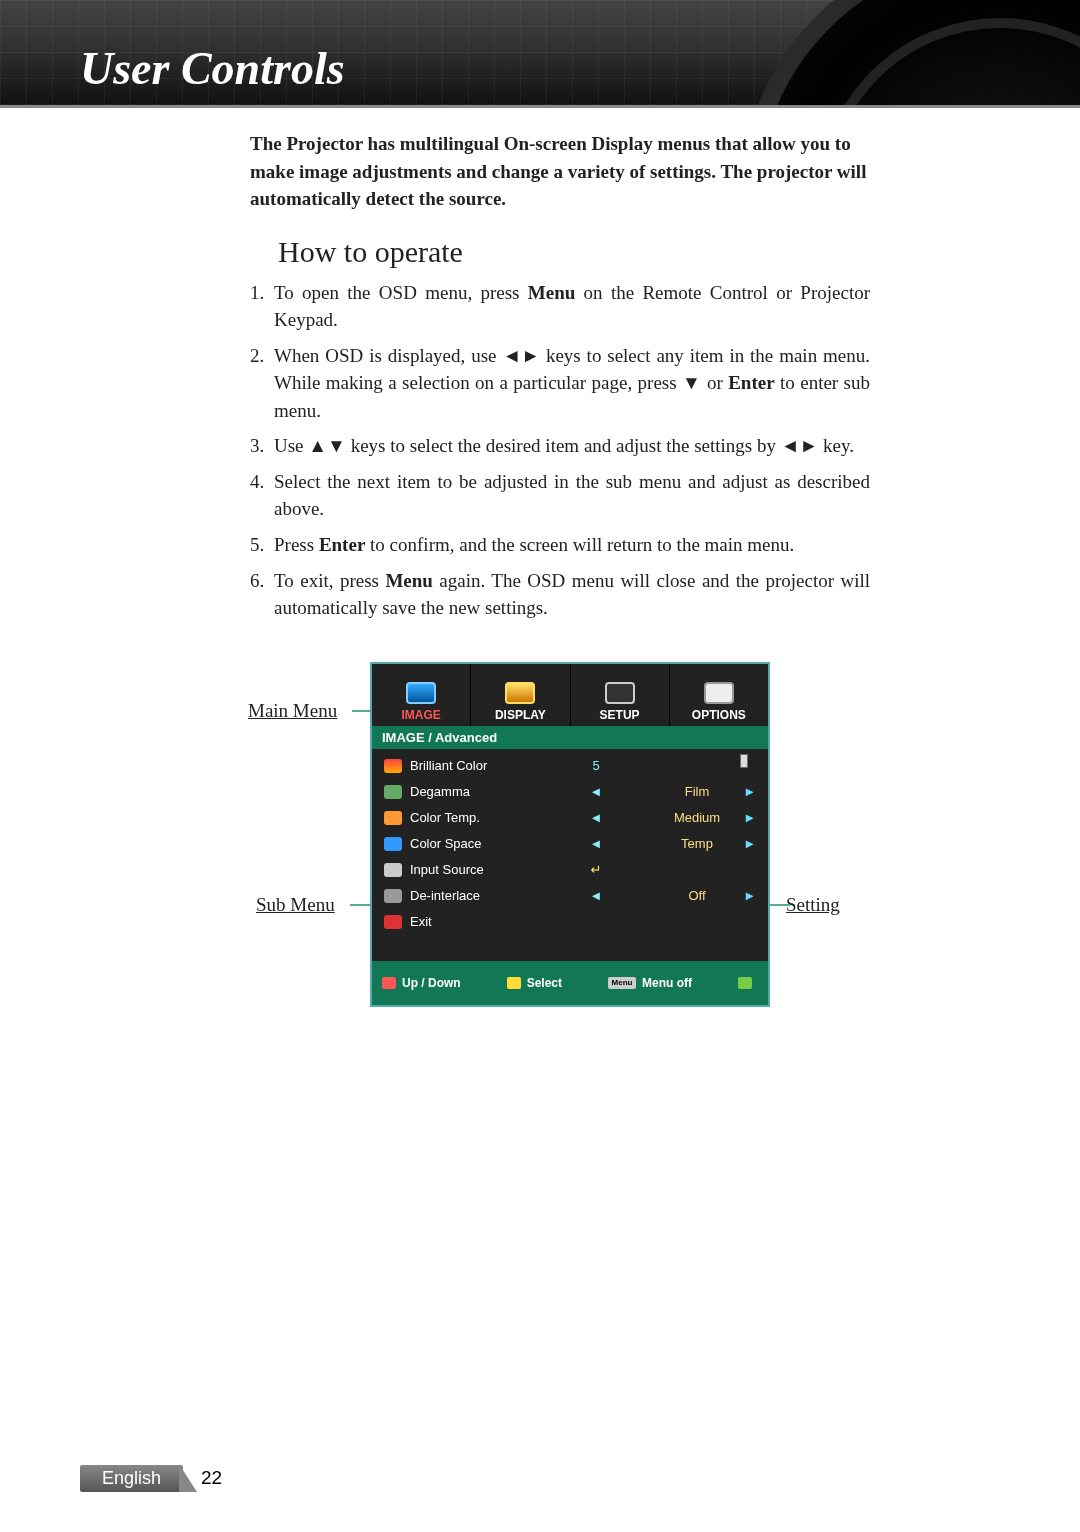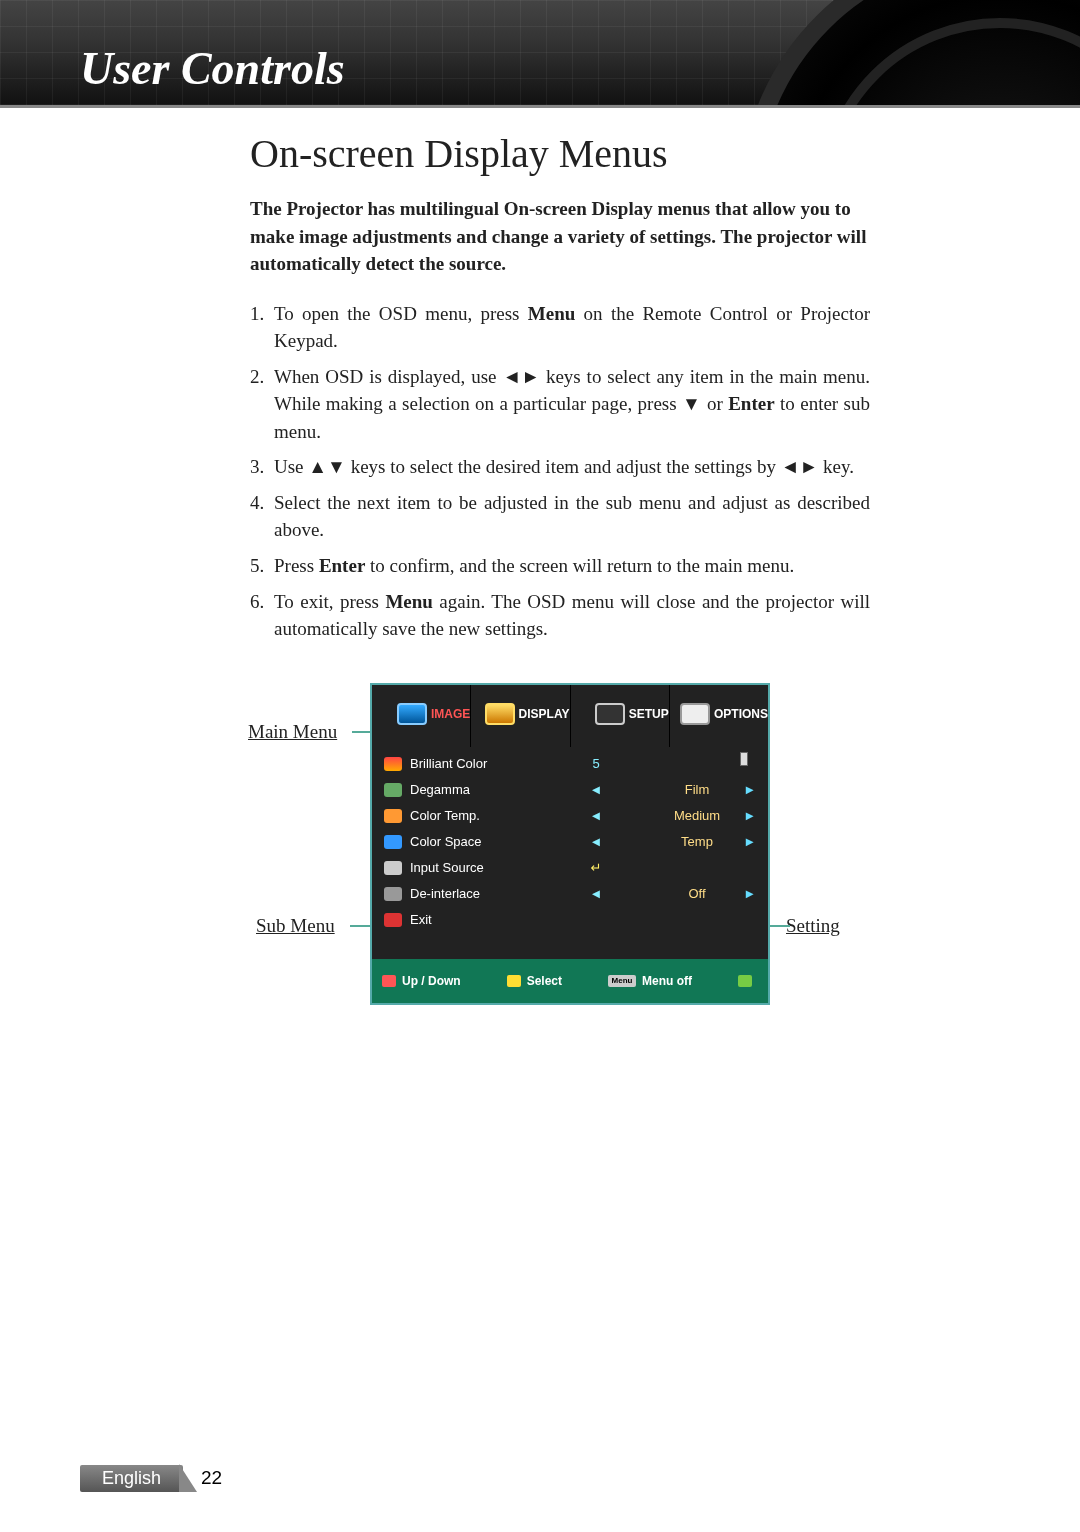--- a/index.html
+++ b/index.html
@@ -25,21 +25,21 @@
   ol { list-style:none; counter-reset:step; }
   ol li { counter-increment:step; font-size:19px; line-height:1.45; margin-bottom:8px; padding-left:24px; position:relative; text-align:justify;}
   ol li::before{ content:counter(step) "."; position:absolute; left:0; }
   .bold{font-weight:bold;}
   .arrow{font-family:Arial,sans-serif;}
 
   
   .diagram{ position:relative; margin-top:40px; width:620px; height:400px; font-family:Arial,Helvetica,sans-serif; font-size:14px; color:#222;}
   .osd-box{ position:absolute; left:120px; top:0; width:400px; border:2px solid #5aa; background:#222; color:#fff; }
   .tabs{ display:flex; height:62px; }
-  .tab{ flex:1; display:flex; flex-direction:row; align-items:center; justify-content:flex-end; gap:4px; padding-bottom:4px; font-weight:bold; font-size:12px; border-right:1px solid #000;}
+  .tab{ flex:1; display:flex; flex-direction:column; align-items:center; justify-content:flex-end; gap:4px; padding-bottom:4px; font-weight:bold; font-size:12px; border-right:1px solid #000;}
   .tab:last-child{border-right:none;}
   .tab-icon{ width:30px; height:22px; border:2px solid #8cf; border-radius:4px; background:linear-gradient(#3af,#059);}
   .tab-icon.disp{ background:linear-gradient(#fd6,#c70); border-color:#fd6;}
   .tab-icon.setup{ background:#333; border-color:#ccc;}
   .tab-icon.opt{ background:#eee; border-color:#999;}
   .tab.active .tab-label{ color:#f55;}
   .breadcrumb{ background:#175; padding:4px 10px; font-weight:bold; font-size:13px;}
   .rows{ padding:4px 0 26px 0; min-height:180px;}
   .row{ display:flex; align-items:center; height:26px; padding:0 12px; font-size:13px;}
   .row-icon{ width:18px; height:14px; margin-right:8px; border-radius:3px;}
@@ -88,22 +88,22 @@
 </head>
 <body>
 
 <div class="header-bar">
   <div class="header-grid"></div>
   <div class="lens"></div>
   <div class="header-title">User Controls</div>
 </div>
 
 <div class="content">
-  <h1>On-screen Display Menus</h1>
   <p class="intro">The Projector has multilingual On-screen Display menus that allow you to make image adjustments and change a variety of settings. The projector will automatically detect the source.</p>
+  <h2>How to operate</h2>
   <ol>
     <li><span>To open the OSD menu, press </span><span class="bold">Menu</span><span> on the Remote Control or Projector Keypad.</span></li>
     <li><span>When OSD is displayed, use </span><span class="arrow">◄►</span><span> keys to select any item in the main menu. While making a selection on a particular page, press </span><span class="arrow">▼</span><span> or </span><span class="bold">Enter</span><span> to enter sub menu.</span></li>
     <li><span>Use </span><span class="arrow">▲▼</span><span> keys to select the desired item and adjust the settings by </span><span class="arrow">◄►</span><span> key.</span></li>
     <li>Select the next item to be adjusted in the sub menu and adjust as described above.</li>
     <li><span>Press </span><span class="bold">Enter</span><span> to confirm, and the screen will return to the main menu.</span></li>
     <li><span>To exit, press </span><span class="bold">Menu</span><span> again. The OSD menu will close and the projector will automatically save the new settings.</span></li>
   </ol>
 
   <div class="diagram">
@@ -130,20 +130,21 @@
           </div>
         <div class="tab">
             <div class="tab-icon setup"></div>
             <span class="tab-label">SETUP</span>
           </div>
         <div class="tab">
             <div class="tab-icon opt"></div>
             <span class="tab-label">OPTIONS</span>
           </div>
       </div>
+      <div class="breadcrumb">IMAGE / Advanced</div>
       <div class="rows">
         <div class="row">
             <div class="row-icon ic1"></div>
             <span class="row-label">Brilliant Color</span>
             <span class="row-mid">5</span>
             <span class="row-val"><span class="slider"><span class="slider-thumb"></span></span></span>
             <span class="row-arrow-r"></span>
           </div>
         <div class="row">
             <div class="row-icon ic2"></div>

